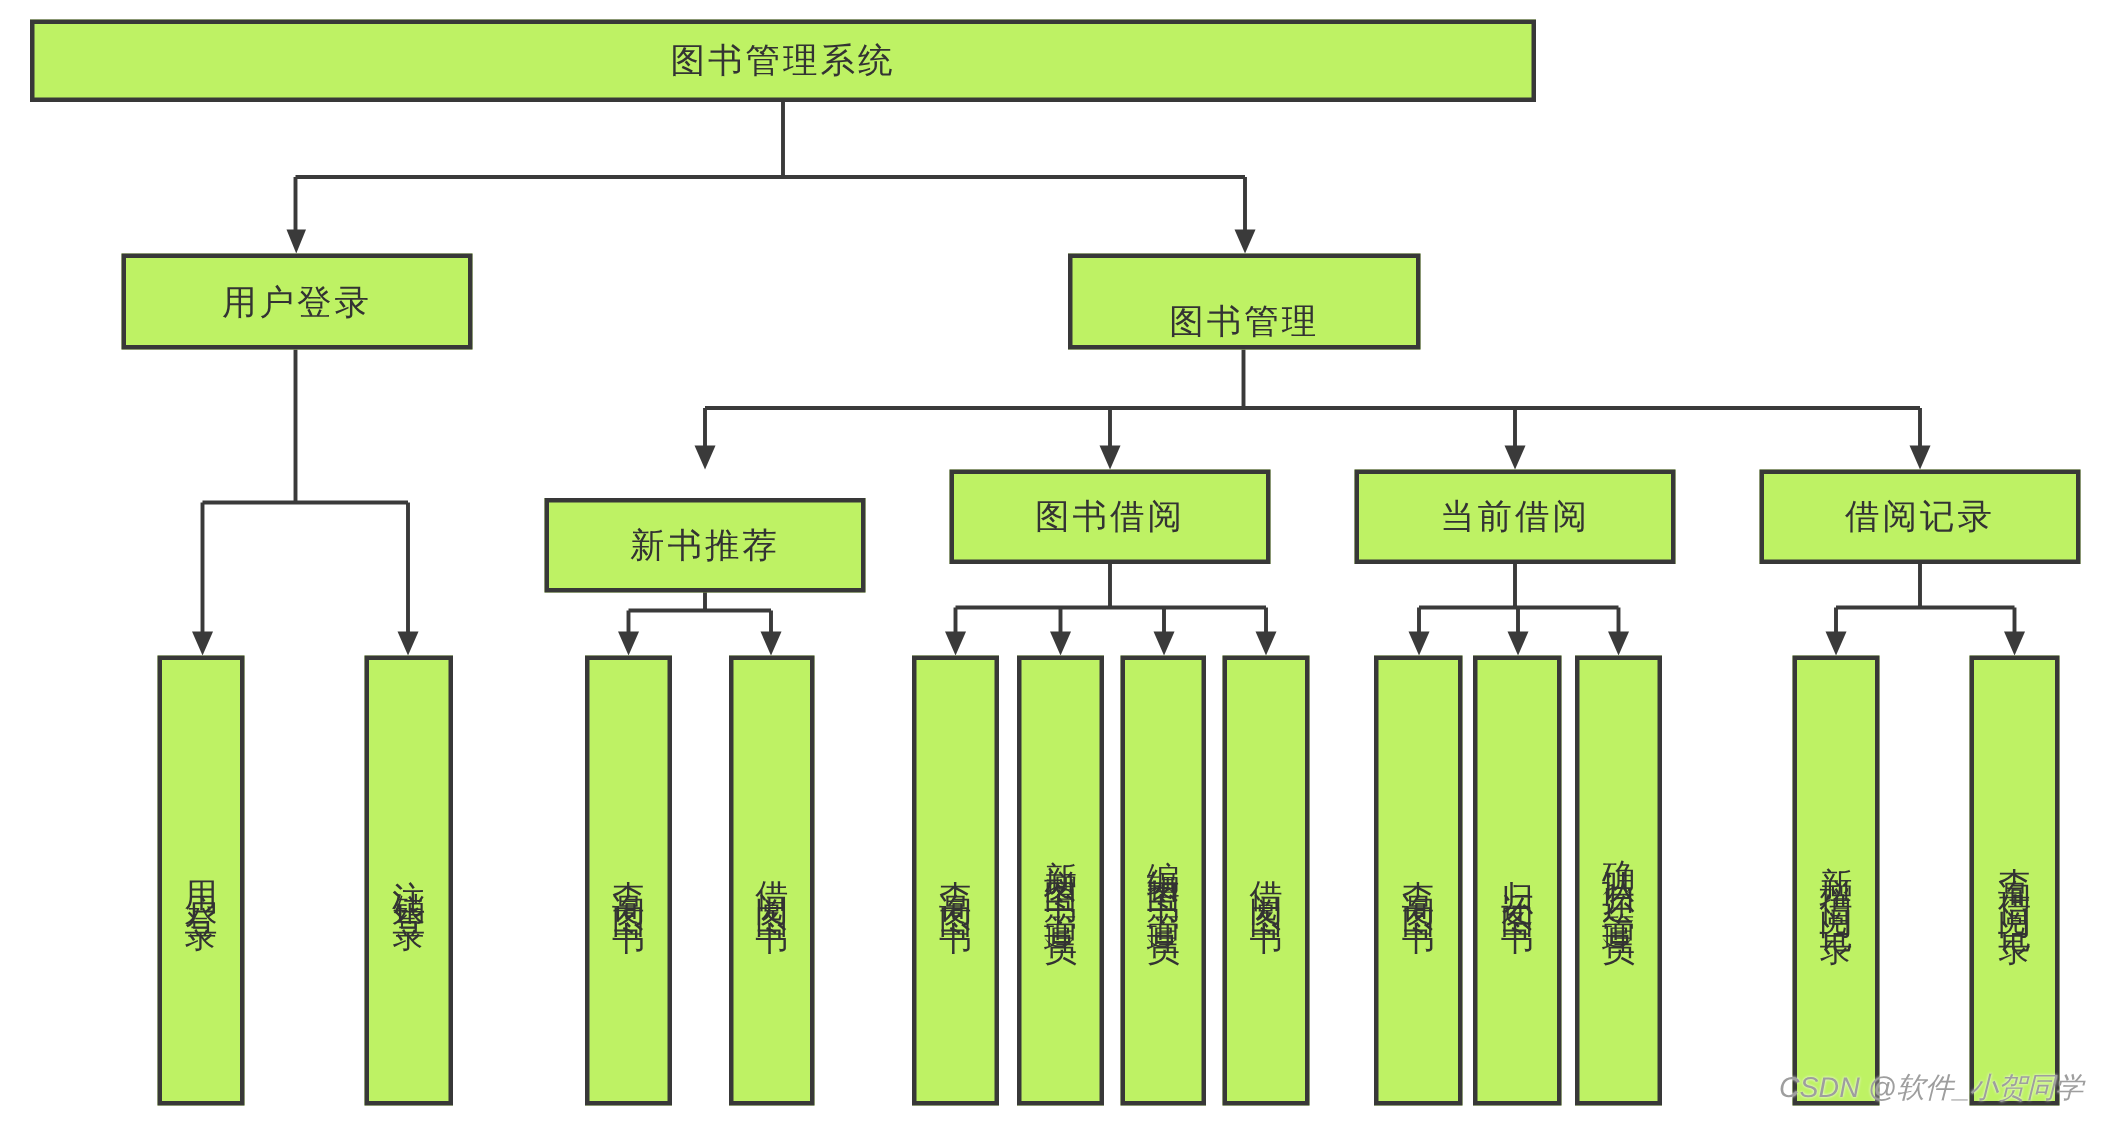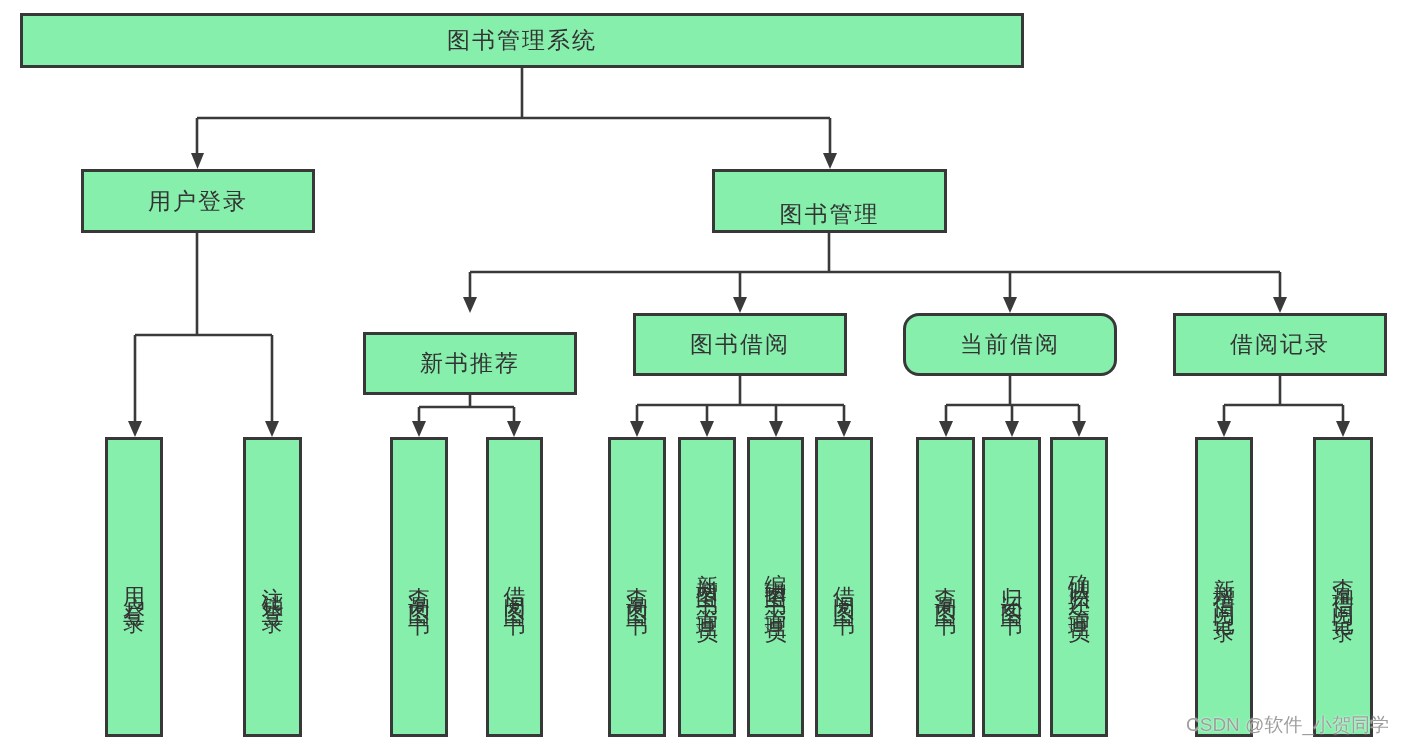--- a/index.html
+++ b/index.html
@@ -7,21 +7,21 @@
     position:relative;
     width:1405px;height:747px;
     background:#ffffff;
     font-family:"Liberation Sans","DejaVu Sans",sans-serif;
     overflow:hidden;
   }
   .connectors{position:absolute;left:0;top:0;z-index:1;}
   .box{
     position:absolute;
     box-sizing:border-box;
-    background:#86efac;
+    background:#bef264;
     border:3px solid #383838;
     display:flex;
     align-items:center;
     justify-content:center;
     z-index:2;
     color:#333333;
   }
   .box.h span{
     font-size:23px;
     letter-spacing:2px;
@@ -36,20 +36,21 @@
   }
   .box.v.long span{letter-spacing:7px;}
   .watermark{
     position:absolute;
     left:1186px;top:712px;
     z-index:3;
     font-size:19px;
     color:#9e9e9e;
     text-shadow:0 0 2px #ffffff;
     white-space:nowrap;
+    font-style:italic;
   }
 </style>
 </head>
 <body>
 
 <div class="canvas">
 
   <svg class="connectors" width="1405" height="747" viewBox="0 0 1405 747">
     <g stroke="#3a3a3a" stroke-width="2.6" fill="none">
 
@@ -100,21 +101,21 @@
   <div class="box h" style="left:712px;top:169px;width:235px;height:64px;align-items:flex-end;">
     <span>图书管理</span>
   </div>
 
   <div class="box h" style="left:363px;top:332px;width:214px;height:63px;">
     <span>新书推荐</span>
   </div>
   <div class="box h" style="left:633px;top:313px;width:214px;height:63px;">
     <span>图书借阅</span>
   </div>
-  <div class="box h" style="left:903px;top:313px;width:214px;height:63px;border-radius:16px;">
+  <div class="box h" style="left:903px;top:313px;width:214px;height:63px;">
     <span>当前借阅</span>
   </div>
   <div class="box h" style="left:1173px;top:313px;width:214px;height:63px;">
     <span>借阅记录</span>
   </div>
 
   <div class="box v" style="left:105px;top:437px;width:58px;height:300px;">
     <span>用户登录</span>
   </div>
   <div class="box v" style="left:243px;top:437px;width:59px;height:300px;">

